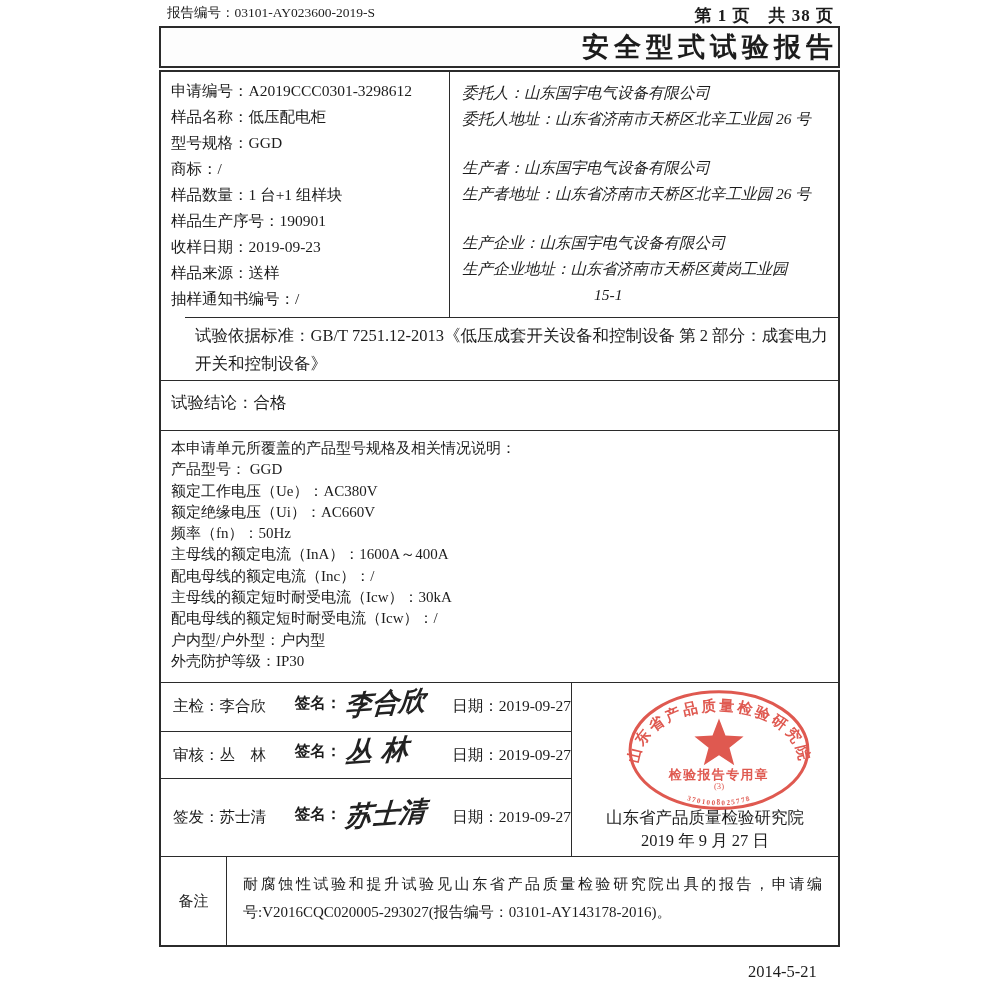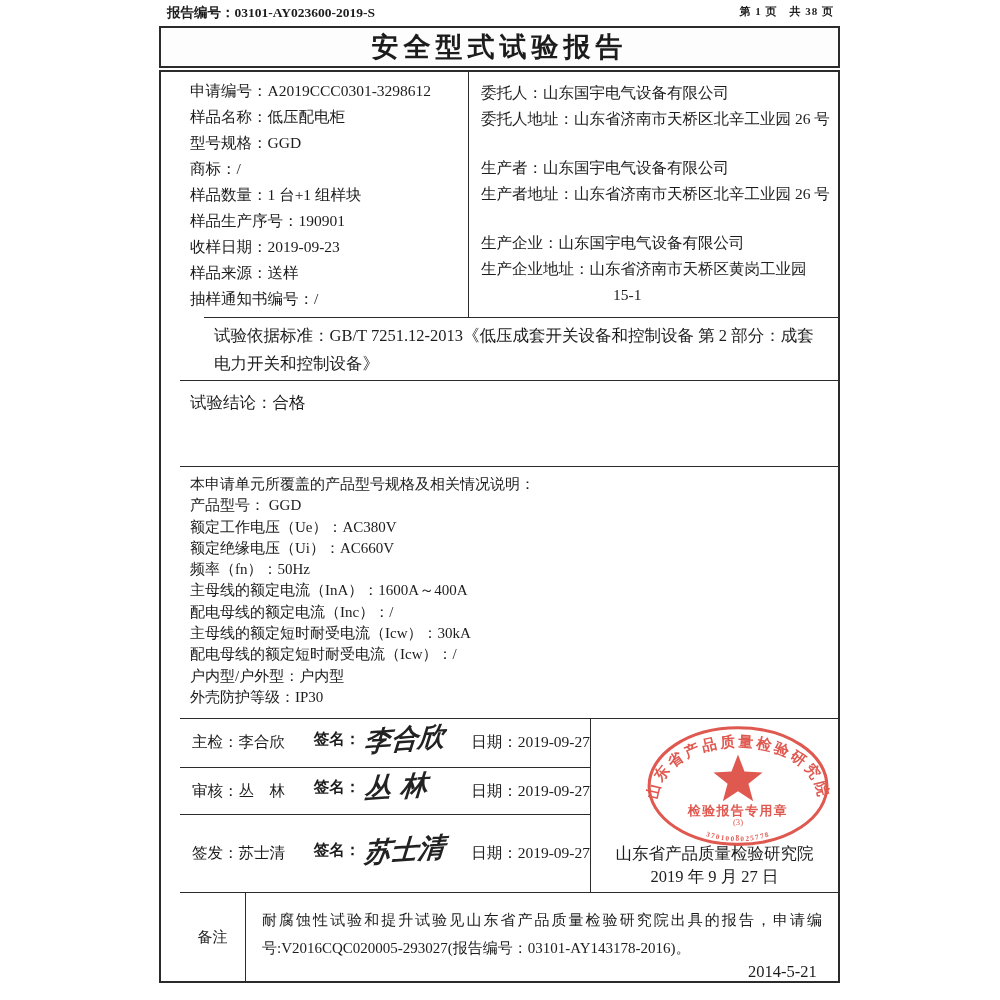--- a/index.html
+++ b/index.html
@@ -6,48 +6,48 @@
   body { background:#fff; }
   .page {
     position:relative; width:1000px; height:1000px; background:#ffffff;
     font-family:"Liberation Serif", serif; color:#1c1c1c; overflow:hidden;
   }
   .doc { position:absolute; left:159px; top:2px; width:681px; }
 
   
   .hdr { display:flex; justify-content:space-between; align-items:flex-start;
          padding:2px 6px 0 8px; height:22px; }
-  .hdr-left  { font-weight:bold; font-size:13.5px;text-align:center; }
-  .hdr-right { font-weight:bold; font-size:11px; letter-spacing:1px; }
+  .hdr-left  { font-weight:normal; font-size:13.5px;text-align:center; }
+  .hdr-right { font-weight:bold; font-size:17px; letter-spacing:1px; }
 
   
   .title-box { border:2px solid #2b2b2b; height:42px; margin-top:2px;
-               display:flex; align-items:center; justify-content:center; background:#fdfdfd; }
+               display:flex; align-items:center; justify-content:flex-end; background:#fdfdfd; }
   .title-box h1 { font-size:27px; font-weight:bold; letter-spacing:5px; }
 
   
-  .tbl { border:2px solid #2b2b2b; margin-top:2px; background:#fff;padding-left:19px; }
+  .tbl { border:2px solid #2b2b2b; margin-top:2px; background:#fff; }
 
   .row-info { display:flex; height:245px; }
   .cell-info-left { width:289px; border-right:1px solid #2b2b2b; padding:6px 8px 0 10px;
                     font-size:15.5px; }
   .cell-info-left div { line-height:26px; white-space:nowrap; }
   .cell-info-right { flex:1; padding:8px 8px 0 12px; font-size:15.5px; }
-  .cell-info-right div { line-height:26px; }
+  .cell-info-right div { line-height:26px;font-style:italic; }
   .grp { margin-bottom:23px; }
   .grp:last-child { margin-bottom:0; }
   .addr2 { padding-left:132px; }
 
   .row-standard { border-top:1px solid #2b2b2b; height:63px; padding:4px 10px 0 10px;
                   font-size:16.5px; line-height:28px;margin-left:24px; }
   .row-conclusion { border-top:1px solid #2b2b2b; height:50px; padding:11px 10px 0 10px;
                     font-size:16.5px; }
 
   .row-specs { border-top:1px solid #2b2b2b; height:252px; padding:7px 10px 0 10px;
-               font-size:15px;margin-top:36px; }
+               font-size:15px; }
   .row-specs div { line-height:21.3px; white-space:nowrap; }
 
   .row-sign { border-top:1px solid #2b2b2b; height:174px; display:flex; }
   .sig-left { width:410px; display:flex; flex-direction:column; }
   .sig-row { display:flex; align-items:center; padding:0 0 0 12px; font-size:15.5px; }
   .sig-row-1 { height:49px; border-bottom:1px solid #2b2b2b; }
   .sig-row-2 { height:48px; border-bottom:1px solid #2b2b2b; }
   .sig-row-3 { height:77px; }
   .sig-role { width:122px; white-space:pre; }
   .sig-sign { width:158px; display:flex; align-items:flex-start; white-space:nowrap;font-weight:bold; }

